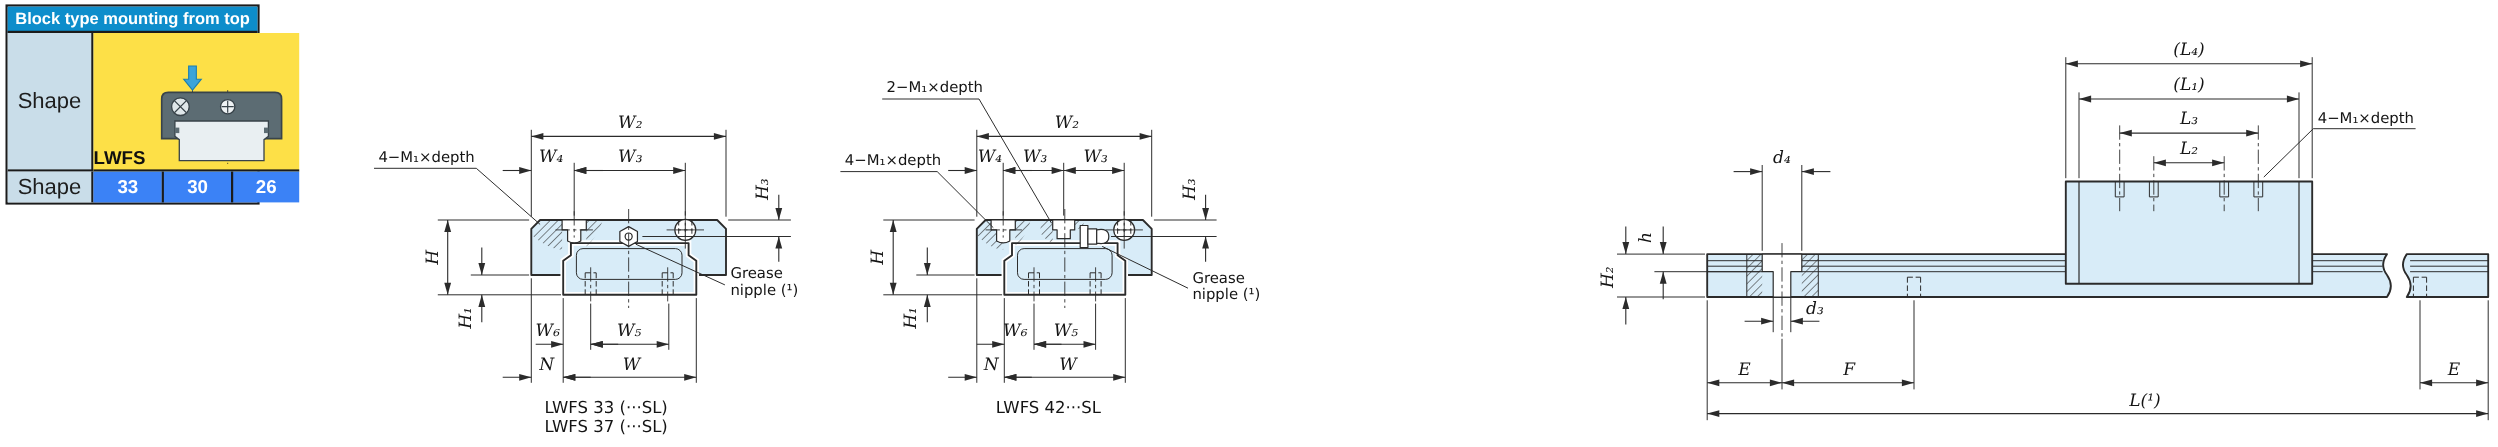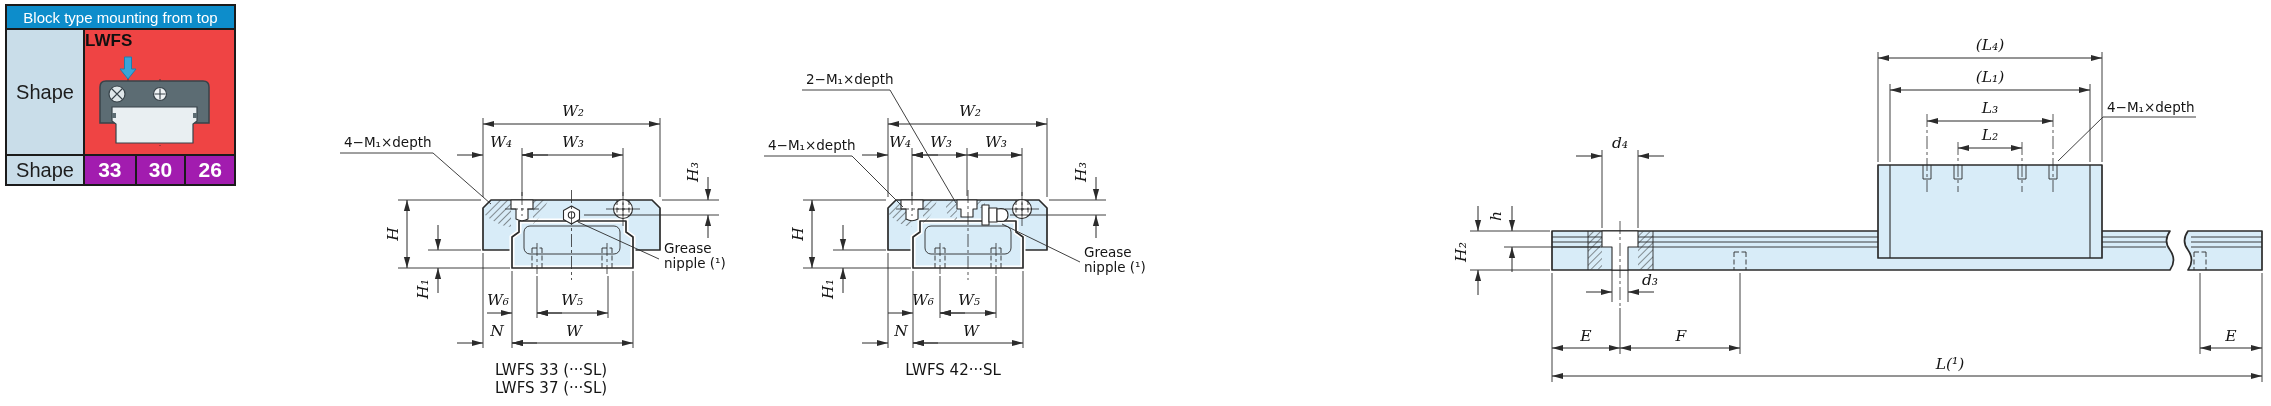--- a/index.html
+++ b/index.html
@@ -1,29 +1,29 @@
 <!DOCTYPE html>
 <html><head>
 <meta charset="utf-8">
 <style>
   html,body{margin:0;padding:0;background:#fff}
   .canvas{position:relative;width:2271px;height:406px;background:#fff;overflow:hidden;
           font-family:"Liberation Sans","DejaVu Sans",sans-serif}
   
   .spec-table{position:absolute;left:5px;top:4px;width:231px;border:2px solid #1b1b1b;background:#fff;box-sizing:border-box}
-  .spec-header{height:22px;background:#0d8dcb;color:#fff;font-weight:normal;font-size:15px;
+  .spec-header{height:22px;background:#0d8dcb;color:#fff;font-weight:bold;font-size:15px;
                display:flex;align-items:center;justify-content:center;border-bottom:2px solid #1b1b1b}
   .spec-body{display:grid;grid-template-columns:78px 1fr;grid-template-rows:126px 28px}
   .cell-label{background:#c9dde9;display:flex;align-items:center;justify-content:center;
               font-size:20px;color:#1d1d1d;border-right:2px solid #1b1b1b}
   .shape-label{border-bottom:2px solid #1b1b1b}
-  .shape-content{border-bottom:2px solid #1b1b1b;display:flex;flex-direction:column;align-items:flex-start;background:#ef4444}
+  .shape-content{border-bottom:2px solid #1b1b1b;display:flex;flex-direction:row;align-items:flex-end;background:#fde047}
   .series{font-weight:bold;font-size:17px;color:#101010;margin-top:1px}
   .size-cells{display:grid;grid-template-columns:1fr 1fr 1fr}
-  .size-cell{background:#a21caf;color:#fff;font-weight:bold;font-size:21px;
+  .size-cell{background:#3b82f6;color:#fff;font-weight:bold;font-size:17px;
              display:flex;align-items:center;justify-content:center}
   .size-cell + .size-cell{border-left:2px solid #1b1b1b}
   
   svg.drawings{position:absolute;left:0;top:0}
   .dimtext{font:italic 15.5px "DejaVu Serif","DejaVu Sans",serif;fill:#141414;text-anchor:middle}
   .labtext{font:13.5px "DejaVu Sans","Liberation Sans",sans-serif;fill:#141414}
   .cap{font:15px "DejaVu Sans","Liberation Sans",sans-serif;fill:#141414;text-anchor:middle}
   .ln{stroke:#2b2b2b;stroke-width:1.1;fill:none}
   .ln2{stroke:#2b2b2b;stroke-width:1.7;fill:none;stroke-linejoin:round}
   .edge{stroke:#2b2b2b;stroke-width:1.1;stroke-linejoin:round}

